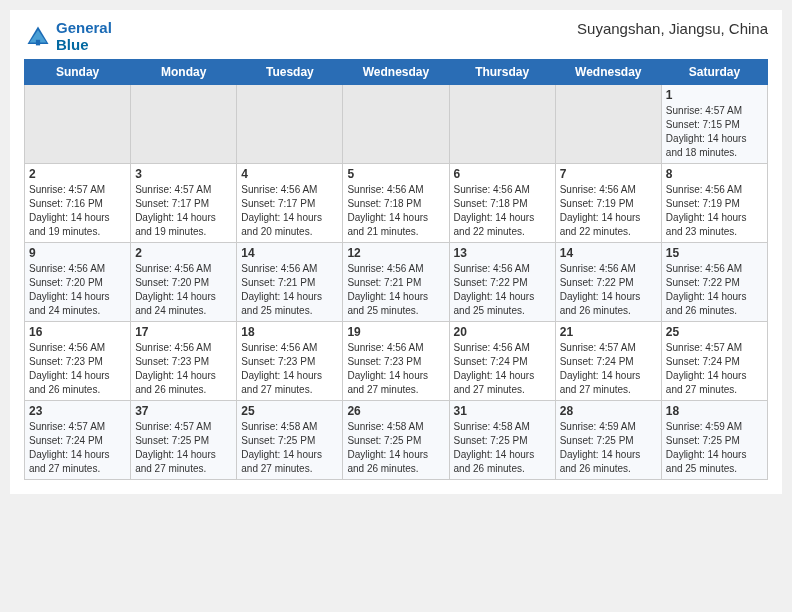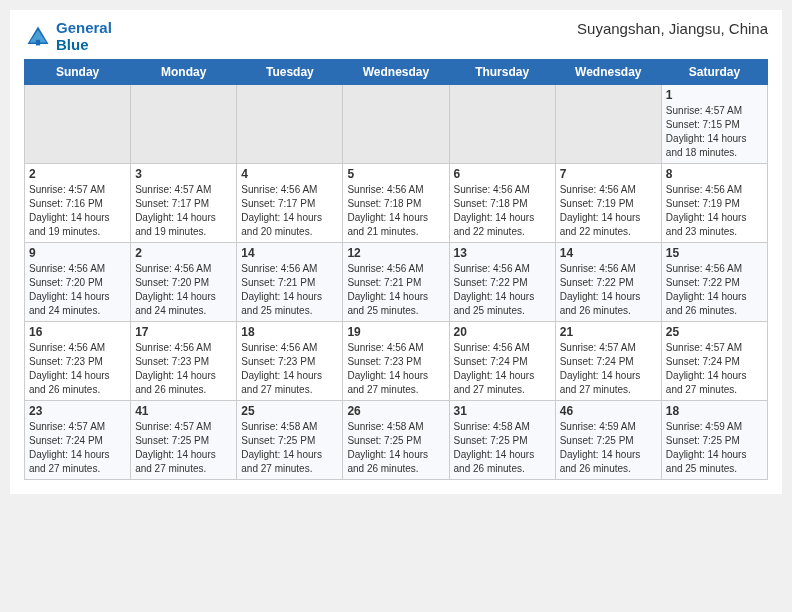--- a/index.html
+++ b/index.html
@@ -303,21 +303,21 @@
         </tr>
         <tr>
           <td>
             <span class="day-number">23</span>
             <div class="day-info" style="white-space: pre-line;">Sunrise: 4:57 AM
 Sunset: 7:24 PM
 Daylight: 14 hours
 and 27 minutes.</div>
           </td>
           <td>
-            <span class="day-number">41</span>
+            <span class="day-number">37</span>
             <div class="day-info" style="white-space: pre-line;">Sunrise: 4:57 AM
 Sunset: 7:25 PM
 Daylight: 14 hours
 and 27 minutes.</div>
           </td>
           <td>
             <span class="day-number">25</span>
             <div class="day-info" style="white-space: pre-line;">Sunrise: 4:58 AM
 Sunset: 7:25 PM
 Daylight: 14 hours
@@ -331,21 +331,21 @@
 and 26 minutes.</div>
           </td>
           <td>
             <span class="day-number">31</span>
             <div class="day-info" style="white-space: pre-line;">Sunrise: 4:58 AM
 Sunset: 7:25 PM
 Daylight: 14 hours
 and 26 minutes.</div>
           </td>
           <td>
-            <span class="day-number">46</span>
+            <span class="day-number">28</span>
             <div class="day-info" style="white-space: pre-line;">Sunrise: 4:59 AM
 Sunset: 7:25 PM
 Daylight: 14 hours
 and 26 minutes.</div>
           </td>
           <td>
             <span class="day-number">18</span>
             <div class="day-info" style="white-space: pre-line;">Sunrise: 4:59 AM
 Sunset: 7:25 PM
 Daylight: 14 hours

